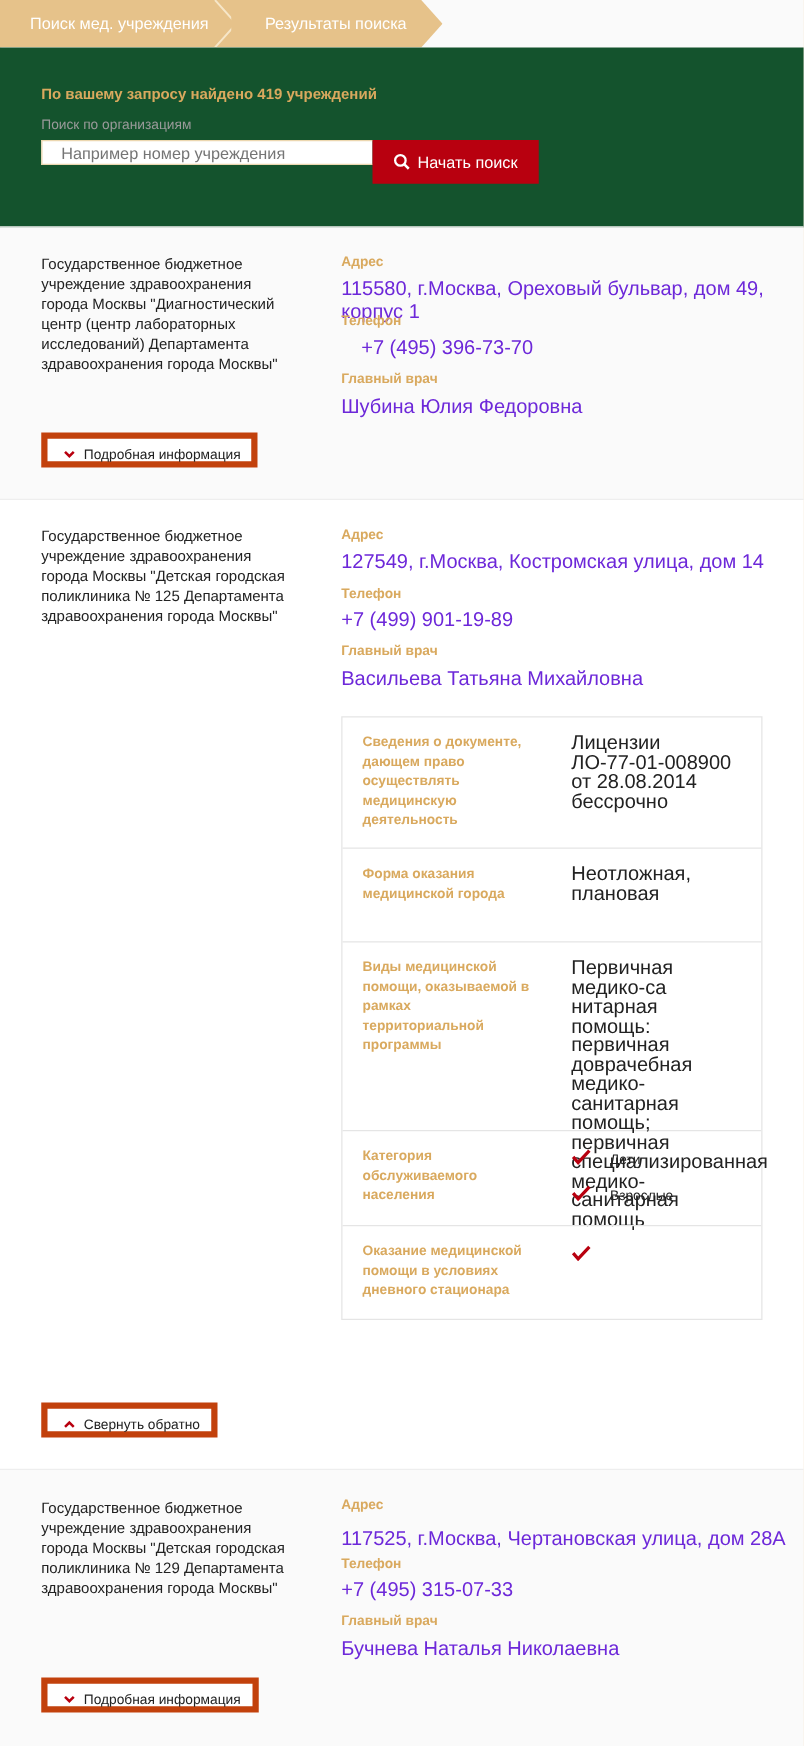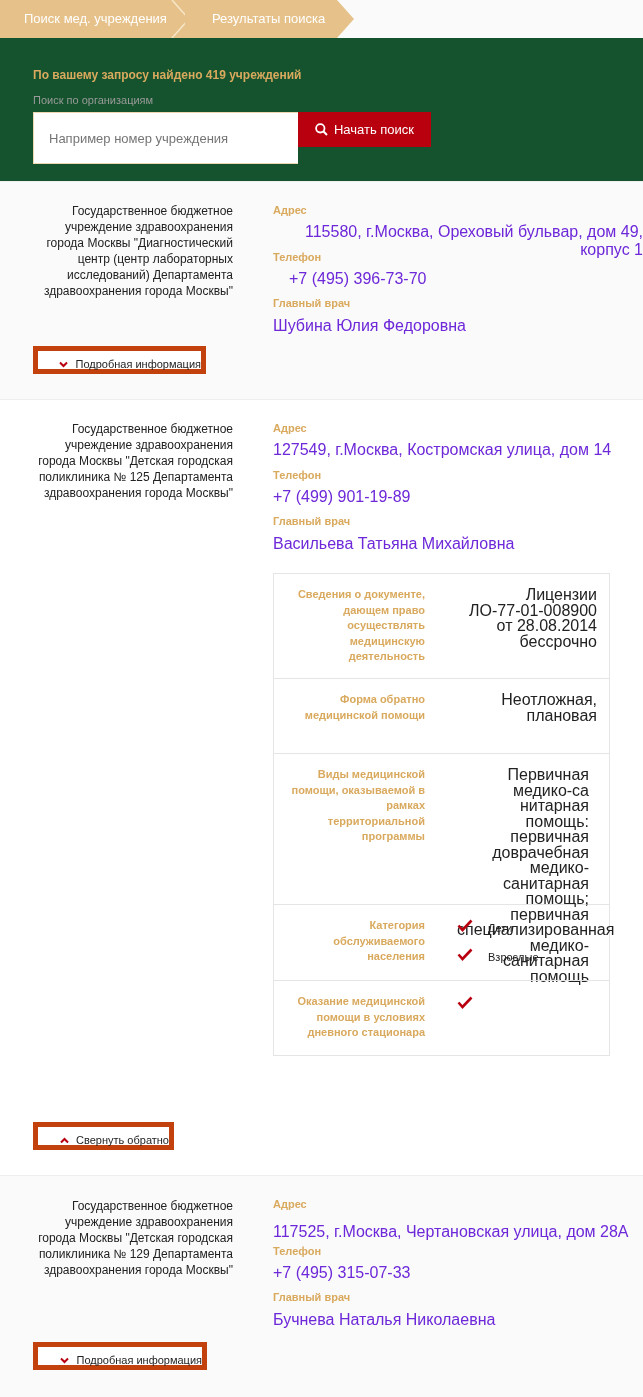--- a/index.html
+++ b/index.html
@@ -9,24 +9,24 @@
   .crumb { position:absolute; top:0; height:38px; line-height:38px; color:#fff; font-size:13px; }
   .crumb1 { left:0; width:185px; }
   .crumb2 { left:172px; width:182px; }
   .crumb svg { position:absolute; left:0; top:0; }
   .crumb span { position:relative; z-index:2; }
   .crumb1 span { padding-left:24px; }
   .crumb2 span { padding-left:40px; }
   .search { position:absolute; left:0; top:38px; width:643px; height:143px; background:#14532d; border-bottom:1px solid #eee; }
   .found { position:absolute; left:33px; top:30px; font-size:12px; font-weight:bold; color:#d9a95e; }
   .slabel { position:absolute; left:33px; top:56px; font-size:11px; color:#9a9a9a; }
-  .sinput { position:absolute; left:33px; top:74px; width:265px; height:52px; border:1px solid #ecd7b0; border-right:none; box-sizing:border-box; font-size:13px; color:#9a9a9a; padding-left:15px; line-height:33px; background:#fff; font-family:"Liberation Sans", sans-serif; outline:none; }
+  .sinput { position:absolute; left:33px; top:74px; width:265px; height:20px; border:1px solid #ecd7b0; border-right:none; box-sizing:border-box; font-size:13px; color:#9a9a9a; padding-left:15px; line-height:33px; background:#fff; font-family:"Liberation Sans", sans-serif; outline:none; }
   .sbtn { position:absolute; left:298px; top:74px; width:133px; height:35px; background:#b8000f; color:#fff; font-size:13px; line-height:35px; text-align:center; cursor:pointer; }
   .sbtn svg { vertical-align:-2px; margin-right:6px; }
-  .card { position:absolute; left:0; width:643px; border-bottom:1px solid #eee;text-align:right; }
+  .card { position:absolute; left:0; width:643px; border-bottom:1px solid #eee; }
   .name { position:absolute; left:33px; width:200px; font-size:12px; line-height:16px; color:#222; }
   .flabel { position:absolute; left:273px; font-size:11px; color:#d9a95e; font-weight:bold; }
   .fval { position:absolute; left:273px; font-size:16px; color:#6d28d9; }
   .mbtn { position:absolute; left:33px; height:28px; border:5px solid #c2410c; box-sizing:border-box; background:#fff; font-size:11px; line-height:26px; color:#222; cursor:pointer; padding-left:13px; }
   .mbtn svg { vertical-align:0px; margin-right:7px; }
   .dtable { position:absolute; left:273px; top:173px; width:337px; border:1px solid #e5e5e5; box-sizing:border-box; background:#fff; }
   .drow { position:relative; border-bottom:1px solid #e5e5e5; }
   .drow:last-child { border-bottom:none; }
   .dl { position:absolute; left:16px; top:13px; width:135px; font-size:11px; line-height:15.5px; color:#d9a95e; font-weight:bold; }
   .dv { position:absolute; left:183px; top:13px; width:140px; font-size:16px; line-height:15.5px; color:#222; }
@@ -93,21 +93,21 @@
   <div class="dtable">
     <div class="drow" style="height:104px;">
       <div class="dl">Сведения о документе, дающем право осуществлять медицинскую деятельность</div>
       <div class="dv">
         <div>Лицензии</div>
         <div>ЛО-77-01-008900</div>
         <div>от 28.08.2014 бессрочно</div>
       </div>
     </div>
     <div class="drow" style="height:74px;">
-      <div class="dl">Форма обратно медицинской помощи</div>
+      <div class="dl">Форма оказания медицинской города</div>
       <div class="dv">Неотложная, плановая</div>
     </div>
     <div class="drow" style="height:150px;">
       <div class="dl">Виды медицинской помощи, оказываемой в рамках территориальной программы</div>
       <div class="dv" style="width:132px;">Первичная медико-са нитарная помощь: первичная доврачебная медико-санитарная помощь; первичная специализированная медико-санитарная помощь</div>
     </div>
     <div class="drow" style="height:75px;">
       <div class="dl">Категория обслуживаемого населения</div>
       <svg class="chk" style="top:14px;" width="16" height="13" viewBox="0 0 16 13">
           <polyline points="1.5,6.5 5.5,11 14.5,1.5" fill="none" stroke="#b8000f" stroke-width="2.6"></polyline>

